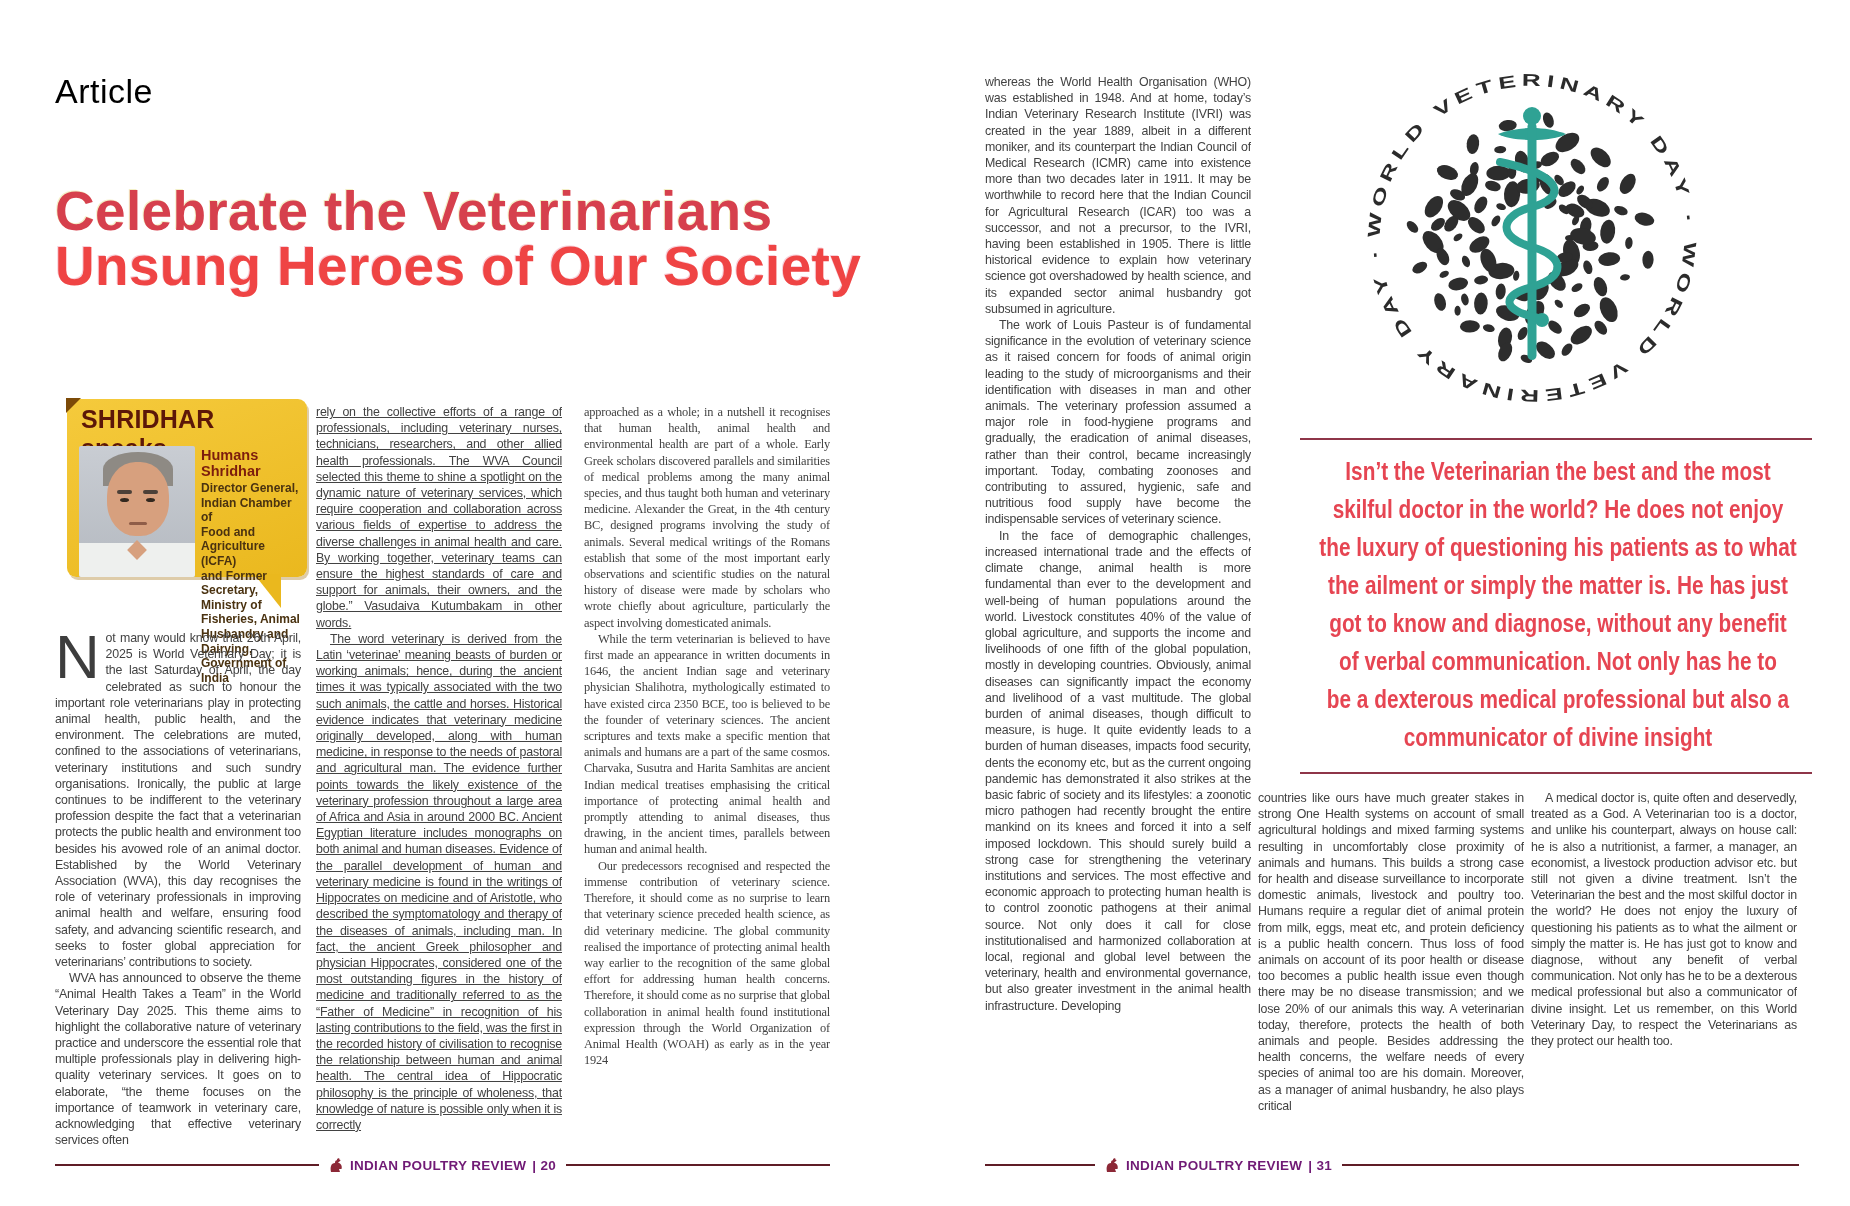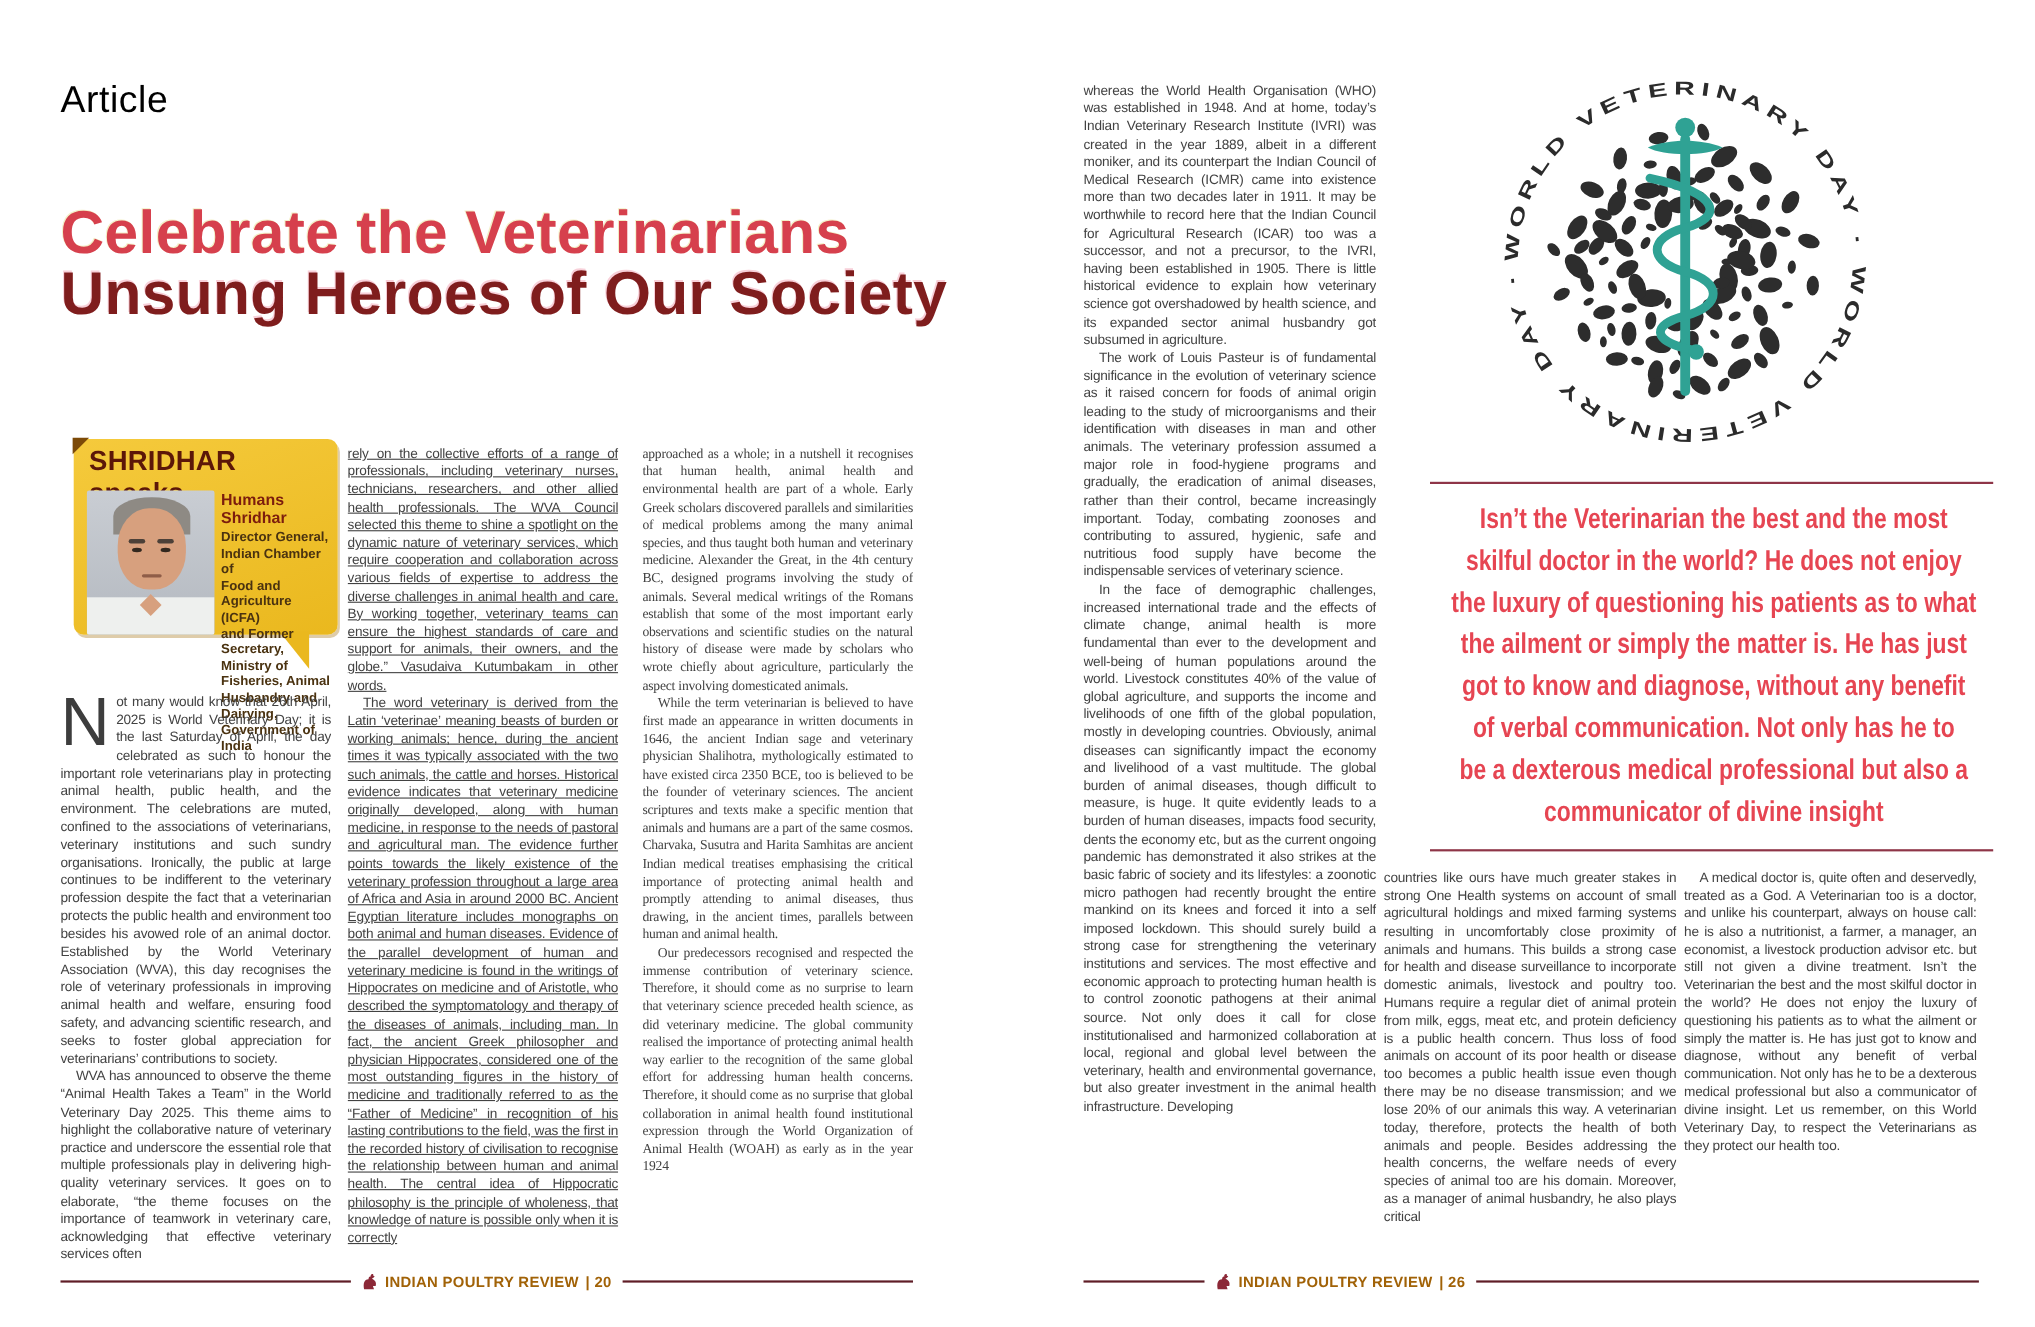--- a/index.html
+++ b/index.html
@@ -52,33 +52,33 @@
   .qr-bottom{left:1300px;top:772px;width:512px;}
   .pull-quote{left:1238px;top:452px;width:640px;transform:scaleX(0.8);transform-origin:50% 0;
     font-size:26px;line-height:38px;font-weight:700;color:#e64552;text-align:center;white-space:pre-line;letter-spacing:0;}
   
   .logo{left:1356px;top:62px;width:352px;height:352px;}
   
   .footer{display:flex;align-items:center;height:18px;}
   .footer .rule{height:2px;background:#5f1d26;}
   .footer .rule.grow{flex:1;}
   .footer .ftext{display:flex;align-items:center;gap:6px;padding:0 10px;
-    font-size:13.5px;font-weight:700;color:#a16207;letter-spacing:.3px;white-space:nowrap;}
+    font-size:13.5px;font-weight:700;color:#701a75;letter-spacing:.3px;white-space:nowrap;}
   .f-left{left:55px;top:1156px;width:775px;}
   .f-right{left:985px;top:1156px;width:814px;}
   .f-right .rule.lead{width:110px;}
 </style>
 </head>
 <body>
 
 <div class="abs kicker">Article</div>
 
 <div class="abs title">
   <div class="t1" style="color: rgb(214, 64, 77);">Celebrate the Veterinarians</div>
-  <div class="t2" style="color: #7f1d1d; text-align: right;">Unsung Heroes of Our Society</div>
+  <div class="t2" style="color: #ef4444; text-align: right;">Unsung Heroes of Our Society</div>
 </div>
 
 <div class="abs author-box">
   <div class="fold"></div>
   <div class="tail"></div>
   <h2>SHRIDHAR speaks</h2>
   <div class="photo">
     <div class="hair"></div>
     <div class="face"></div>
     <div class="brow-l"></div>
@@ -268,16 +268,16 @@
   <p class="indent">A medical doctor is, quite often and deservedly, treated as a God. A Veterinarian too is a doctor, and unlike his counterpart, always on house call: he is also a nutritionist, a farmer, a manager, an economist, a livestock production advisor etc. but still not given a divine treatment. Isn’t the Veterinarian the best and the most skilful doctor in the world? He does not enjoy the luxury of questioning his patients as to what the ailment or simply the matter is. He has just got to know and diagnose, without any benefit of verbal communication. Not only has he to be a dexterous medical professional but also a communicator of divine insight. Let us remember, on this World Veterinary Day, to respect the Veterinarians as they protect our health too.</p>
 </div>
 
 <div class="abs footer f-right">
   <div class="rule lead"></div>
   <div class="ftext">
     <svg width="15" height="16" viewBox="0 0 15 16">
       <path d="M2 15 C1 10 2 6 6 6 C6 4 7 3 8 3.5 C7.6 2 9 0.5 10.4 1.6 C10 2.4 10.4 3 11.6 3 C11 4.4 10 5 9 5.4 C12 6.5 13.5 9 12.5 12 L10 12 L11 15 Z" fill="#8c2837"></path>
     </svg>
     <span>INDIAN POULTRY REVIEW</span>
-    <span>| 26</span>
+    <span>| 31</span>
   </div>
   <div class="rule grow"></div>
 </div>
 
 </body></html>

